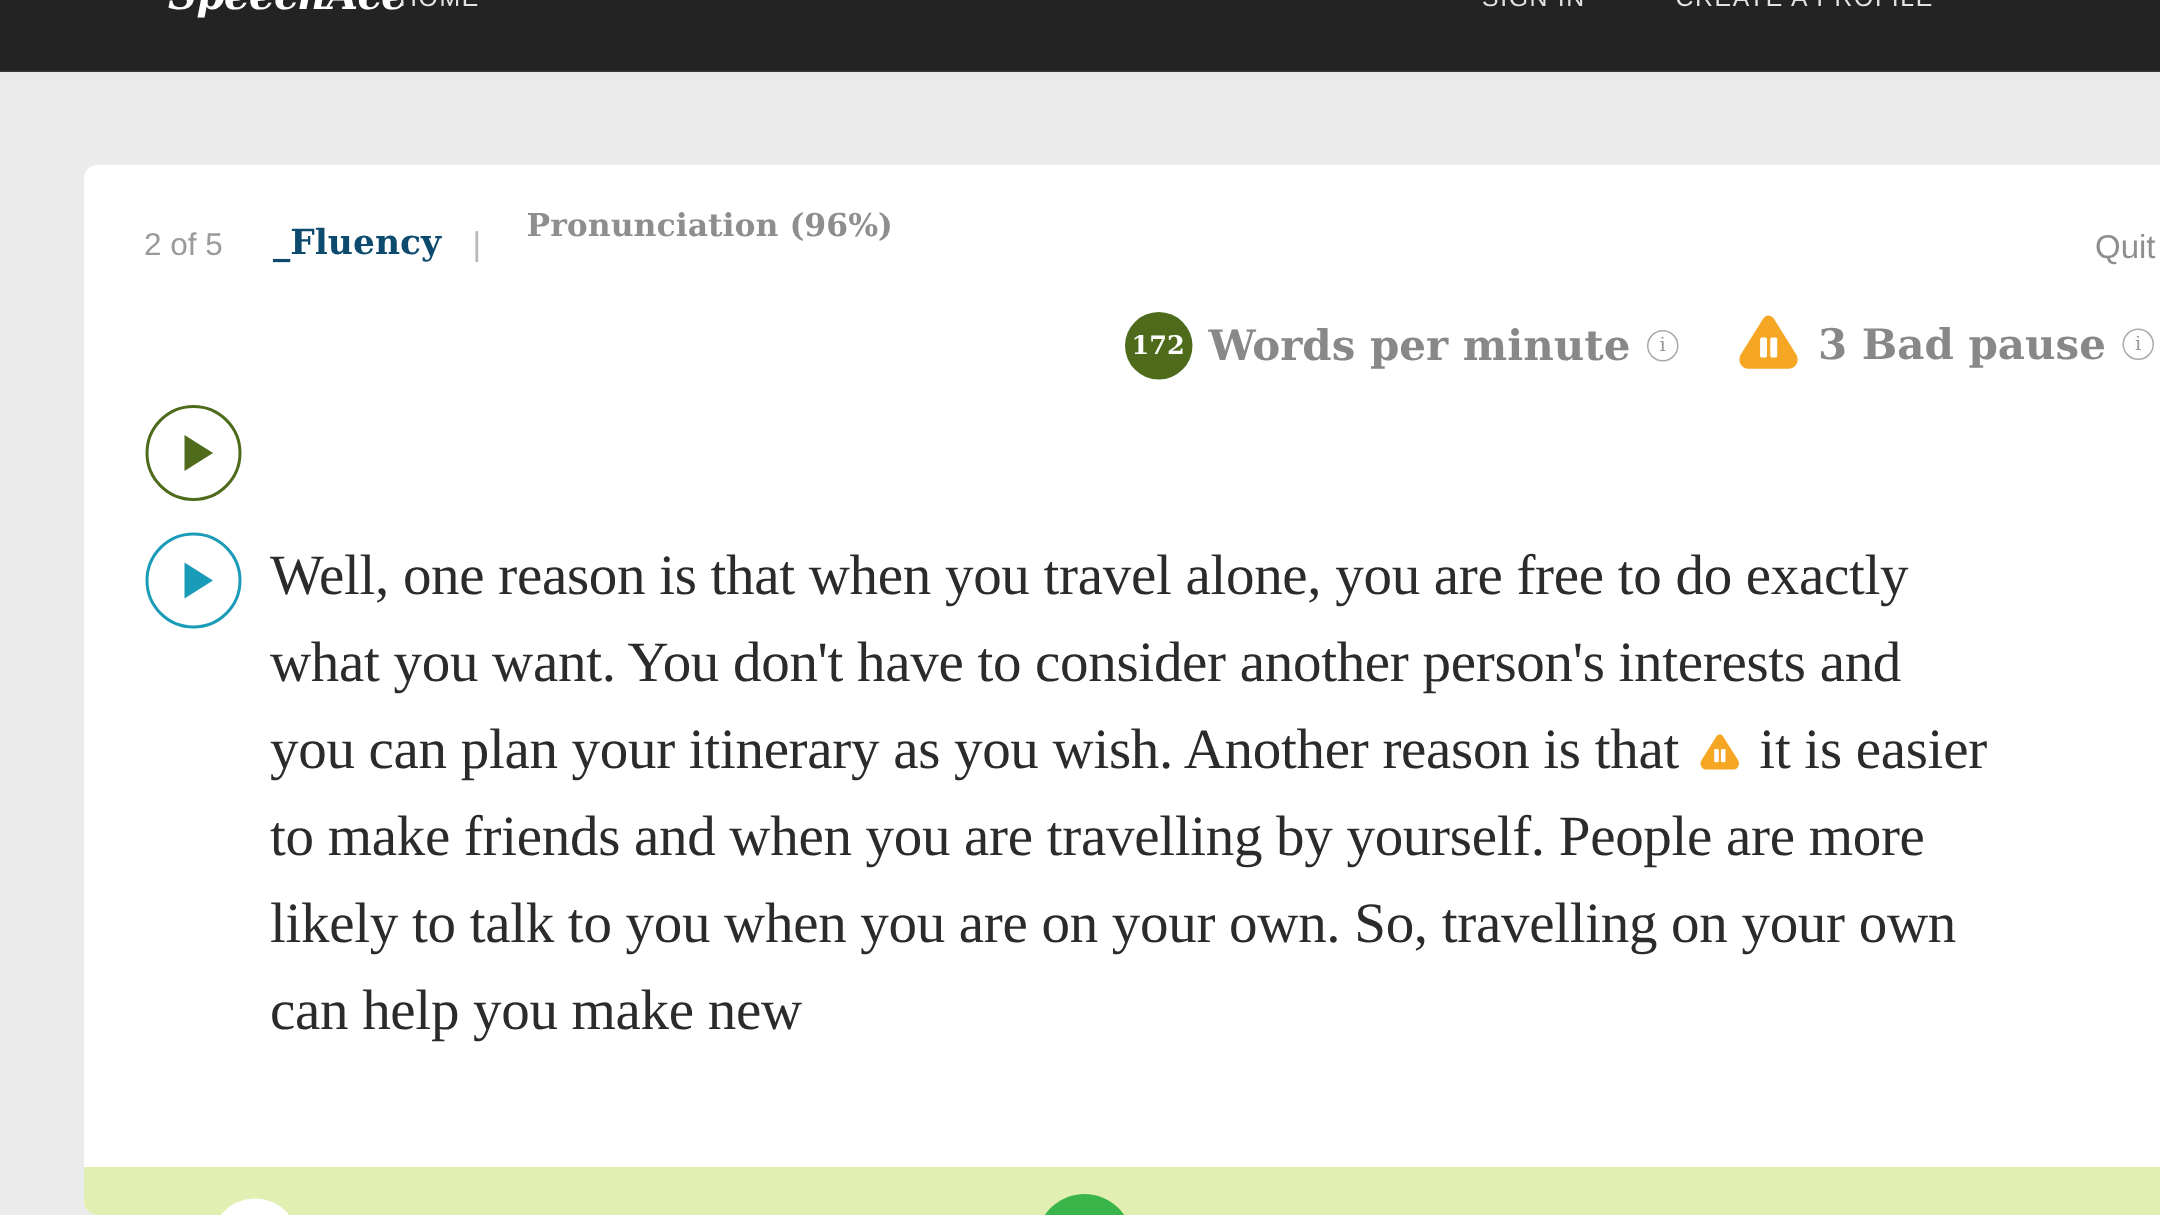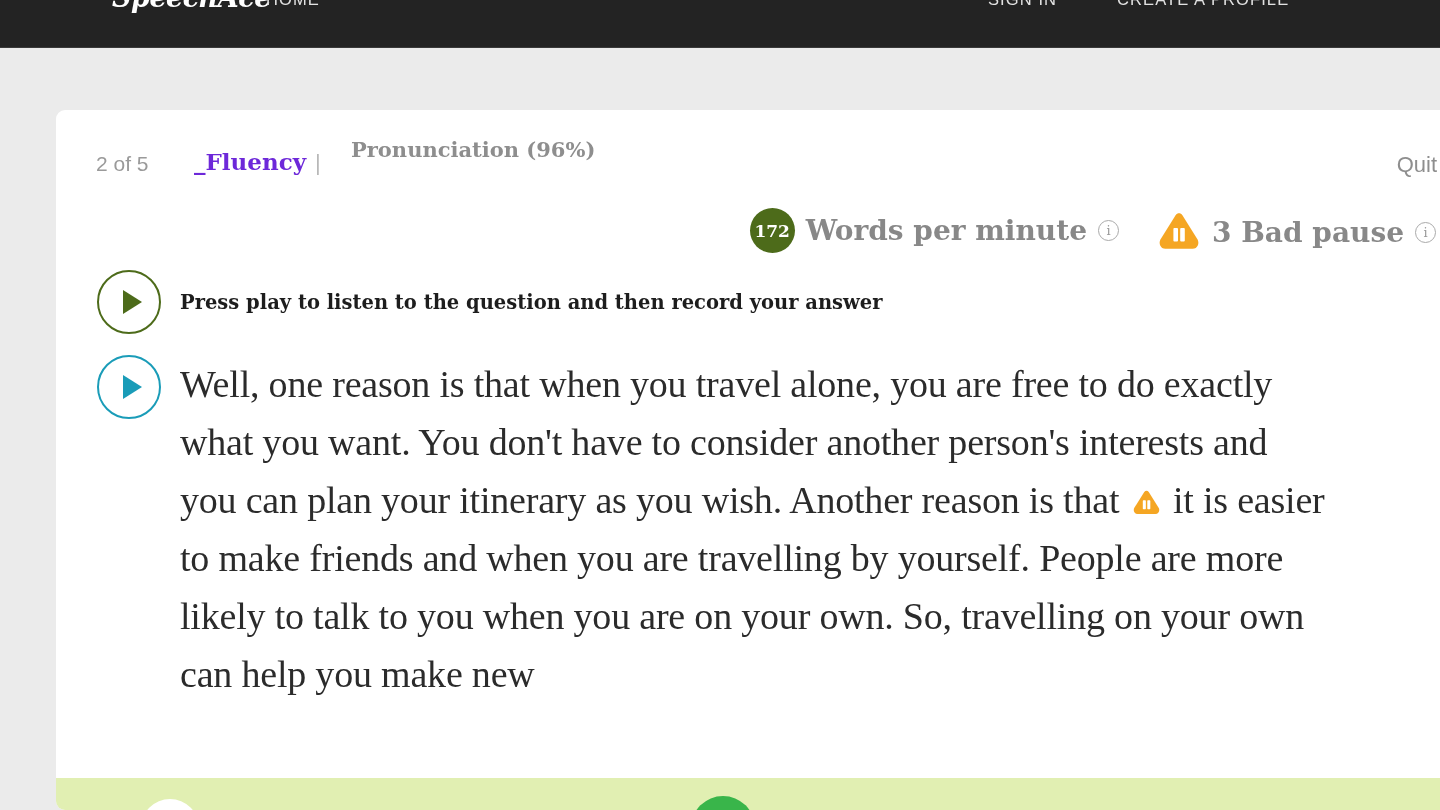--- a/index.html
+++ b/index.html
@@ -81,26 +81,25 @@
     left: 40px;
     top: 42px;
     color: #9a9a9a;
     font-size: 21px;
     white-space: nowrap;
   }
   .tab-fluency {
     position: absolute;
     left: 126px;
     top: 38px;
-    color: #6d28d9;
+    color: #0c4a6e;
     font-family: "DejaVu Serif", serif;
     font-weight: bold;
     font-size: 23px;
     white-space: nowrap;
-    margin-left: 12px;
   }
   .tab-sep {
     position: absolute;
     left: 259px;
     top: 40px;
     color: #b8b8b8;
     font-size: 22px;
   }
   .tab-pron {
     position: absolute;
@@ -120,21 +119,21 @@
     font-size: 22px;
     white-space: nowrap;
   }
 
   
   .metrics {
     position: absolute;
     right: 44px;
     top: 98px;
     display: flex;
-    align-items: flex-end;
+    align-items: flex-start;
     gap: 38px;
   }
   .metric {
     display: flex;
     align-items: center;
     gap: 11px;
   }
   .wpm-badge {
     width: 45px; height: 45px;
     border-radius: 50%;
@@ -300,21 +299,20 @@
       <span class="metric-label">3 Bad pause</span>
       <span class="info-icon">i</span>
     </div>
 
   </div>
 
   <div class="prompt-row">
     <div class="play-circle">
       <div class="play-tri"></div>
     </div>
-    <span class="prompt-text">Press play to listen to the question and then record your answer</span>
   </div>
 
   <div class="answer-row">
     <div class="play-circle blue">
       <div class="play-tri blue"></div>
     </div>
     <div class="answer-text">
       <span>Well, one reason is that when you travel alone, you are free to do exactly what you want. You don't have to consider another person's interests and you can plan your itinerary as you wish. Another reason is that </span><svg class="inline-pause" viewBox="0 0 44 42">
           <path d="M18.6 4.2 C20.5 1.6 23.5 1.6 25.4 4.2 L40.4 28.2 C42.8 32.2 40.6 37.8 35.6 37.8 L8.4 37.8 C3.4 37.8 1.2 32.2 3.6 28.2 Z" fill="#f5a623"></path>
           <rect x="16.4" y="17" width="4.6" height="13.4" rx="1" fill="#ffffff"></rect>

